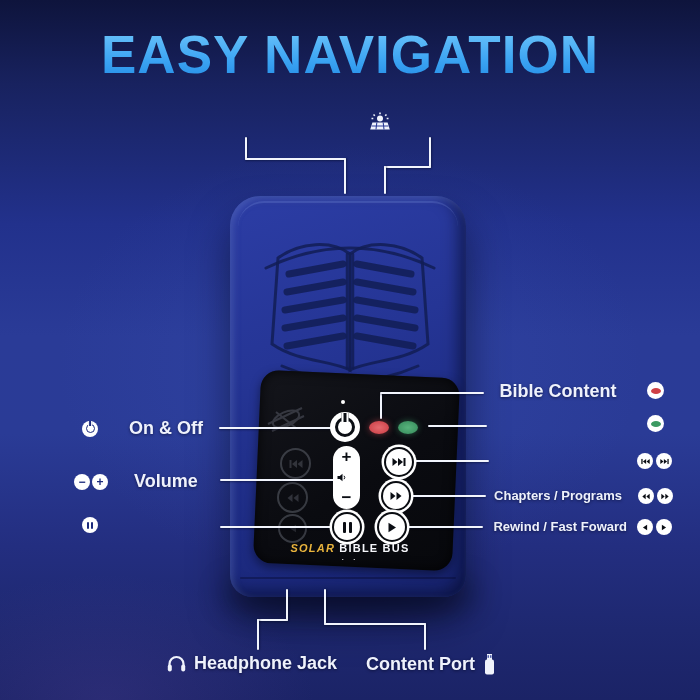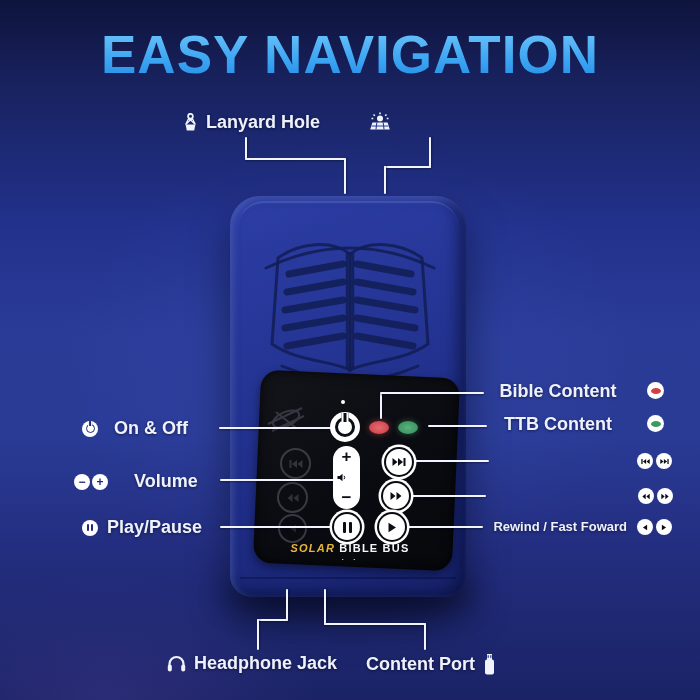--- a/index.html
+++ b/index.html
@@ -82,28 +82,20 @@
   .mpause i{display:block;width:2px;height:7px;background:#1c2a7c;border-radius:1px;}
   .row{display:flex;align-items:center;gap:8px;z-index:6;}
 </style>
 </head>
 <body>
 
 <div class="stage">
 
   <div class="abs title">EASY NAVIGATION</div>
 
-  <div class="abs row" style="left:183px;top:112px;">
-    <svg class="icn" width="15" height="20" viewBox="0 0 15 20">
-      <circle cx="7.5" cy="3.2" r="2.4" fill="none" stroke="#f0f3fc" stroke-width="1.7"></circle>
-      <path d="M5.8,5.2 L2.6,11.5 M9.2,5.2 L12.4,11.5 M5.8,5.2 L12.4,11.5 M9.2,5.2 L2.6,11.5" stroke="#f0f3fc" stroke-width="1.3" fill="none"></path>
-      <path d="M2.6,11.5 L12.4,11.5 L11.2,17.5 L3.8,17.5 Z" fill="#f0f3fc"></path>
-    </svg>
-    <span class="lbl lbl-lg">Lanyard Hole</span>
-  </div>
   <div class="abs row" style="left:369px;top:112px;">
     <svg class="icn" width="22" height="19" viewBox="0 0 22 19">
       <circle cx="11" cy="6.5" r="3" fill="#f0f3fc"></circle>
       <path d="M11,0.5 L11,2.2 M4.5,2.5 L5.8,3.8 M17.5,2.5 L16.2,3.8 M2.5,6.5 L4.3,6.5 M19.5,6.5 L17.7,6.5" stroke="#f0f3fc" stroke-width="1.6"></path>
       <path d="M3.4,10.5 L18.6,10.5 L20.8,17.5 L1.2,17.5 Z" fill="#f0f3fc"></path>
       <path d="M7.8,10.5 L7.0,17.5 M14.2,10.5 L15.0,17.5 M2.6,14 L19.4,14" stroke="#2a3b97" stroke-width="1.1"></path>
     </svg>
   </div>
 
   <div class="abs vline" style="left:245px;top:137px;height:23px;"></div>
@@ -221,51 +213,49 @@
 
   <div class="abs brand">
     <span class="solar">SOLAR</span><span class="rest"> BIBLE BUS</span>
   </div>
   <div class="abs brand-dots">· ·</div>
 
   <div class="abs row" style="left:82px;top:418px;">
     <span class="chip mini">
         <span class="mpwr"></span>
       </span>
-    <span class="lbl lbl-lg" style="margin-left:8px;text-align:right;">On &amp; Off</span>
+    <span class="lbl lbl-lg" style="margin-left:23px;text-align:right;">On &amp; Off</span>
   </div>
   <div class="abs hline" style="left:219px;top:427px;width:113px;"></div>
 
   <div class="abs row" style="left:74px;top:471px;gap:2px;">
     <span class="chip mini">−</span>
     <span class="chip mini">+</span>
     <span class="lbl lbl-lg" style="margin-left:24px;">Volume</span>
   </div>
   <div class="abs hline" style="left:220px;top:479px;width:114px;"></div>
 
   <div class="abs row" style="left:82px;top:517px;">
     <span class="chip mini">
         <span class="mpause">
           <i></i>
           <i></i>
         </span>
       </span>
-    <span class="lbl lbl-lg" style="margin-left:1px;">Play/Pause</span>
   </div>
   <div class="abs hline" style="left:220px;top:526px;width:114px;"></div>
 
   <div class="abs vline" style="left:380px;top:393px;height:26px;"></div>
   <div class="abs hline" style="left:380px;top:392px;width:104px;"></div>
   <div class="abs lbl lbl-lg" style="left:469px;top:381px;width:178px;text-align:center;">Bible Content</div>
   <span class="abs chip chip-oval" style="left:647px;top:382px;">
       <span class="oval oval-red"></span>
     </span>
 
   <div class="abs hline" style="left:428px;top:425px;width:59px;"></div>
-  <div class="abs lbl lbl-lg" style="left:469px;top:414px;width:178px;text-align:center;">TTB Content</div>
   <span class="abs chip chip-oval" style="left:647px;top:415px;">
       <span class="oval oval-green"></span>
     </span>
 
   <div class="abs hline" style="left:413px;top:460px;width:76px;"></div>
   <span class="abs chip" style="left:637px;top:453px;width:16px;height:16px;">
     <svg width="9" height="7" viewBox="0 0 14 10">
         <g fill="#0b0e14">
           <rect x="0.5" y="1" width="2" height="8"></rect>
           <path d="M8,1 L3,5 L8,9 Z"></path>
@@ -277,20 +267,21 @@
     <svg width="9" height="7" viewBox="0 0 14 10">
         <g fill="#0b0e14">
           <path d="M0.5,1 L5.5,5 L0.5,9 Z"></path>
           <path d="M6,1 L11,5 L6,9 Z"></path>
           <rect x="11.5" y="1" width="2" height="8"></rect>
         </g>
       </svg>
     </span>
 
   <div class="abs hline" style="left:411px;top:495px;width:75px;"></div>
+  <div class="abs lbl lbl-sm" style="left:469px;top:488px;width:178px;text-align:center;">Chapters / Programs</div>
   <span class="abs chip" style="left:638px;top:488px;width:16px;height:16px;">
     <svg width="8" height="7" viewBox="0 0 12 10">
         <g fill="#0b0e14">
           <path d="M5.5,1 L0.5,5 L5.5,9 Z"></path>
           <path d="M11.5,1 L6.5,5 L11.5,9 Z"></path>
         </g>
       </svg>
     </span>
   <span class="abs chip" style="left:657px;top:488px;width:16px;height:16px;">
     <svg width="8" height="7" viewBox="0 0 12 10">

